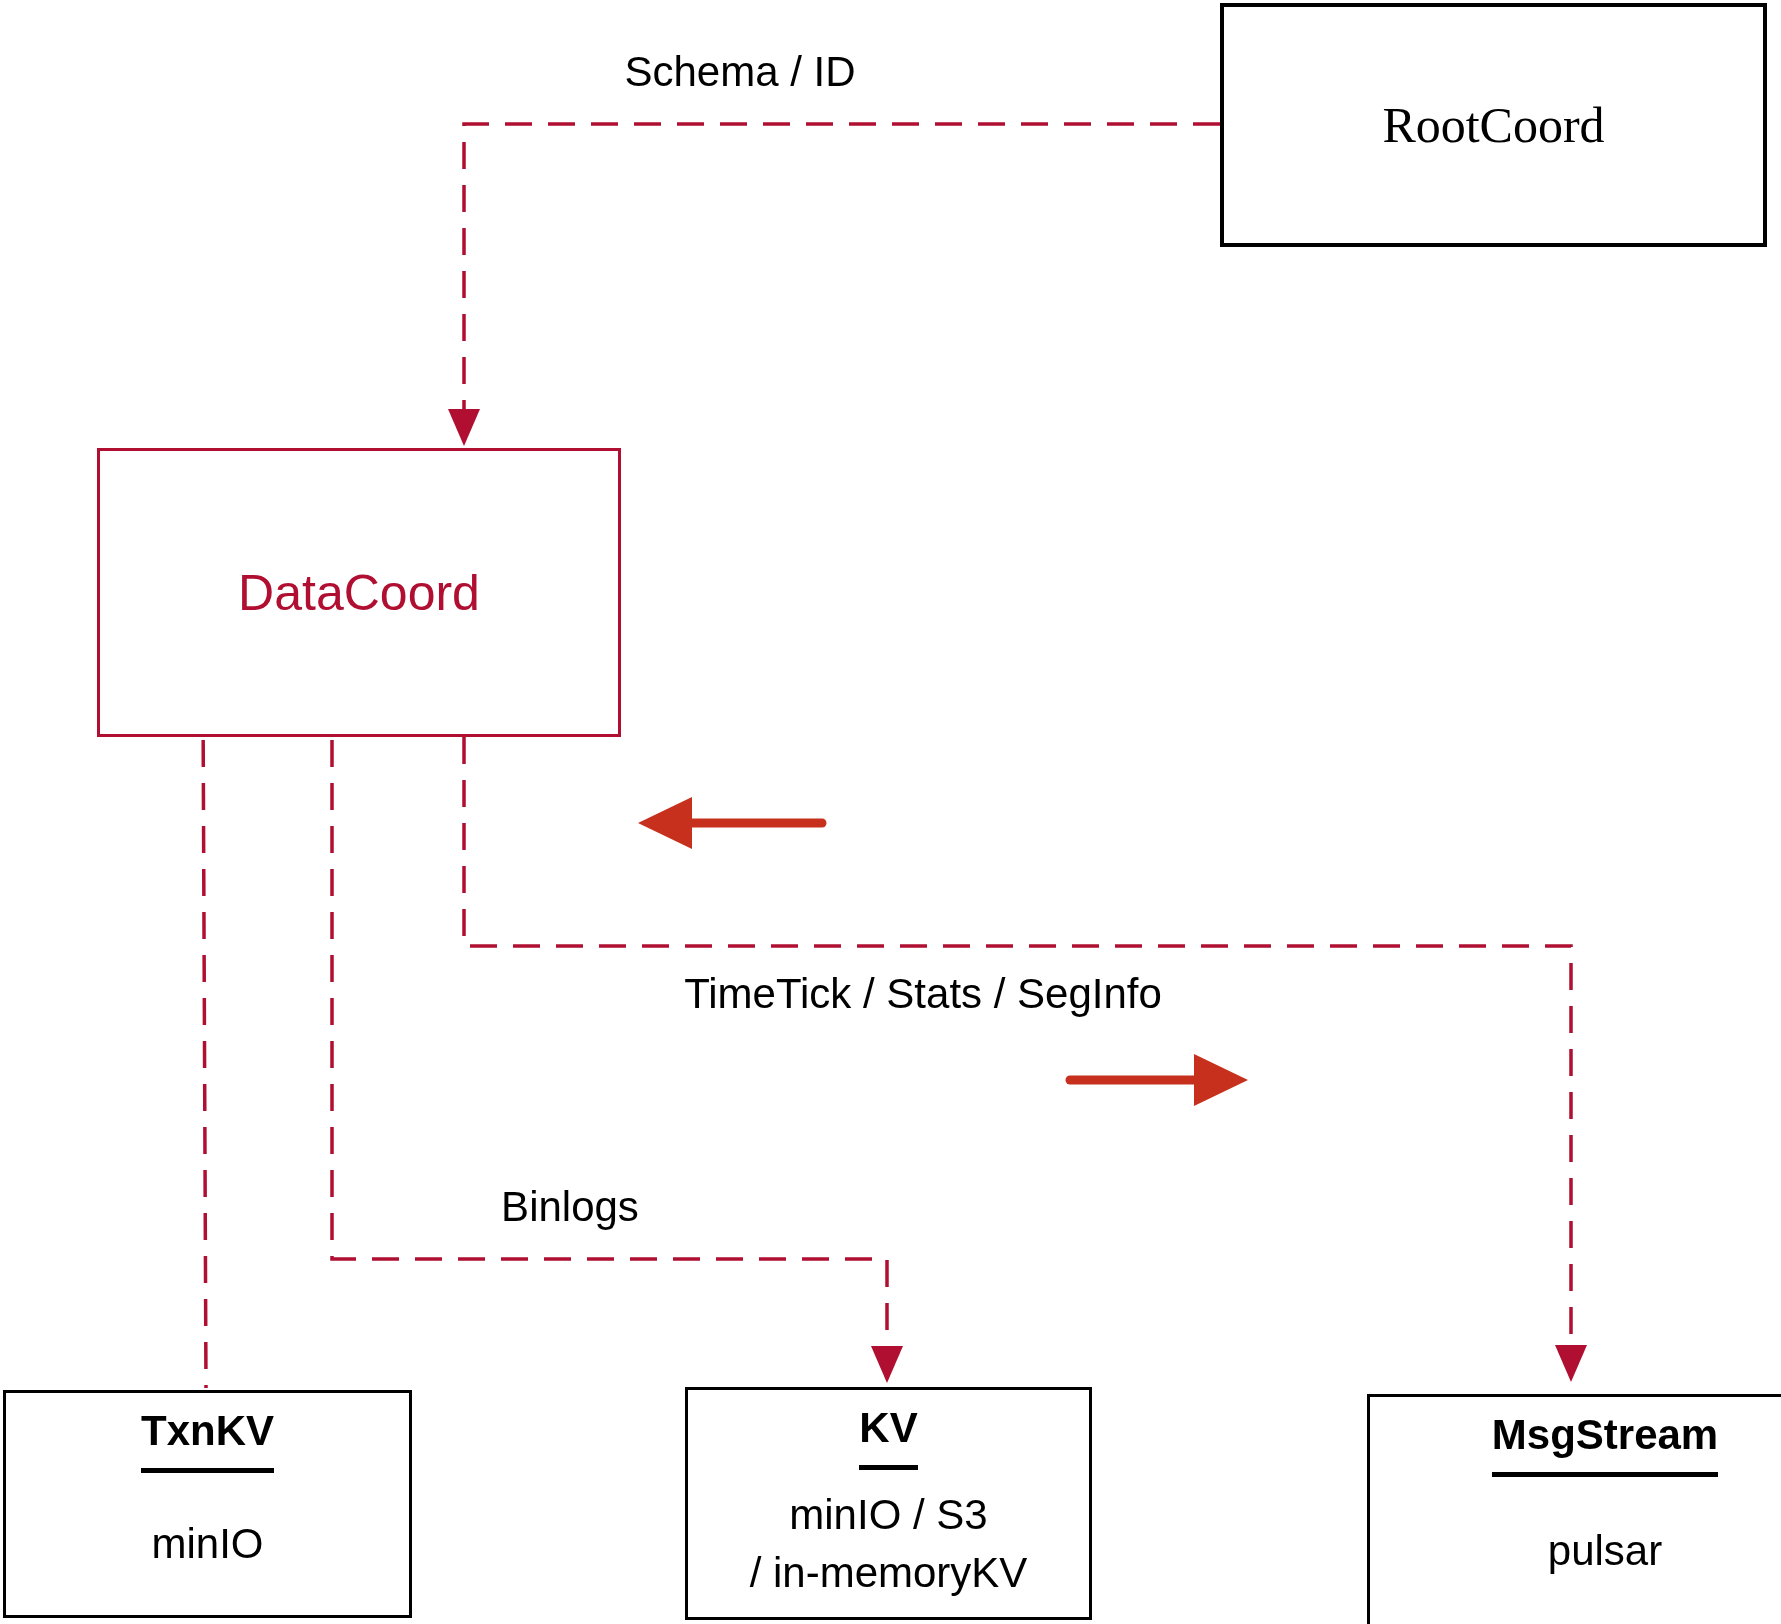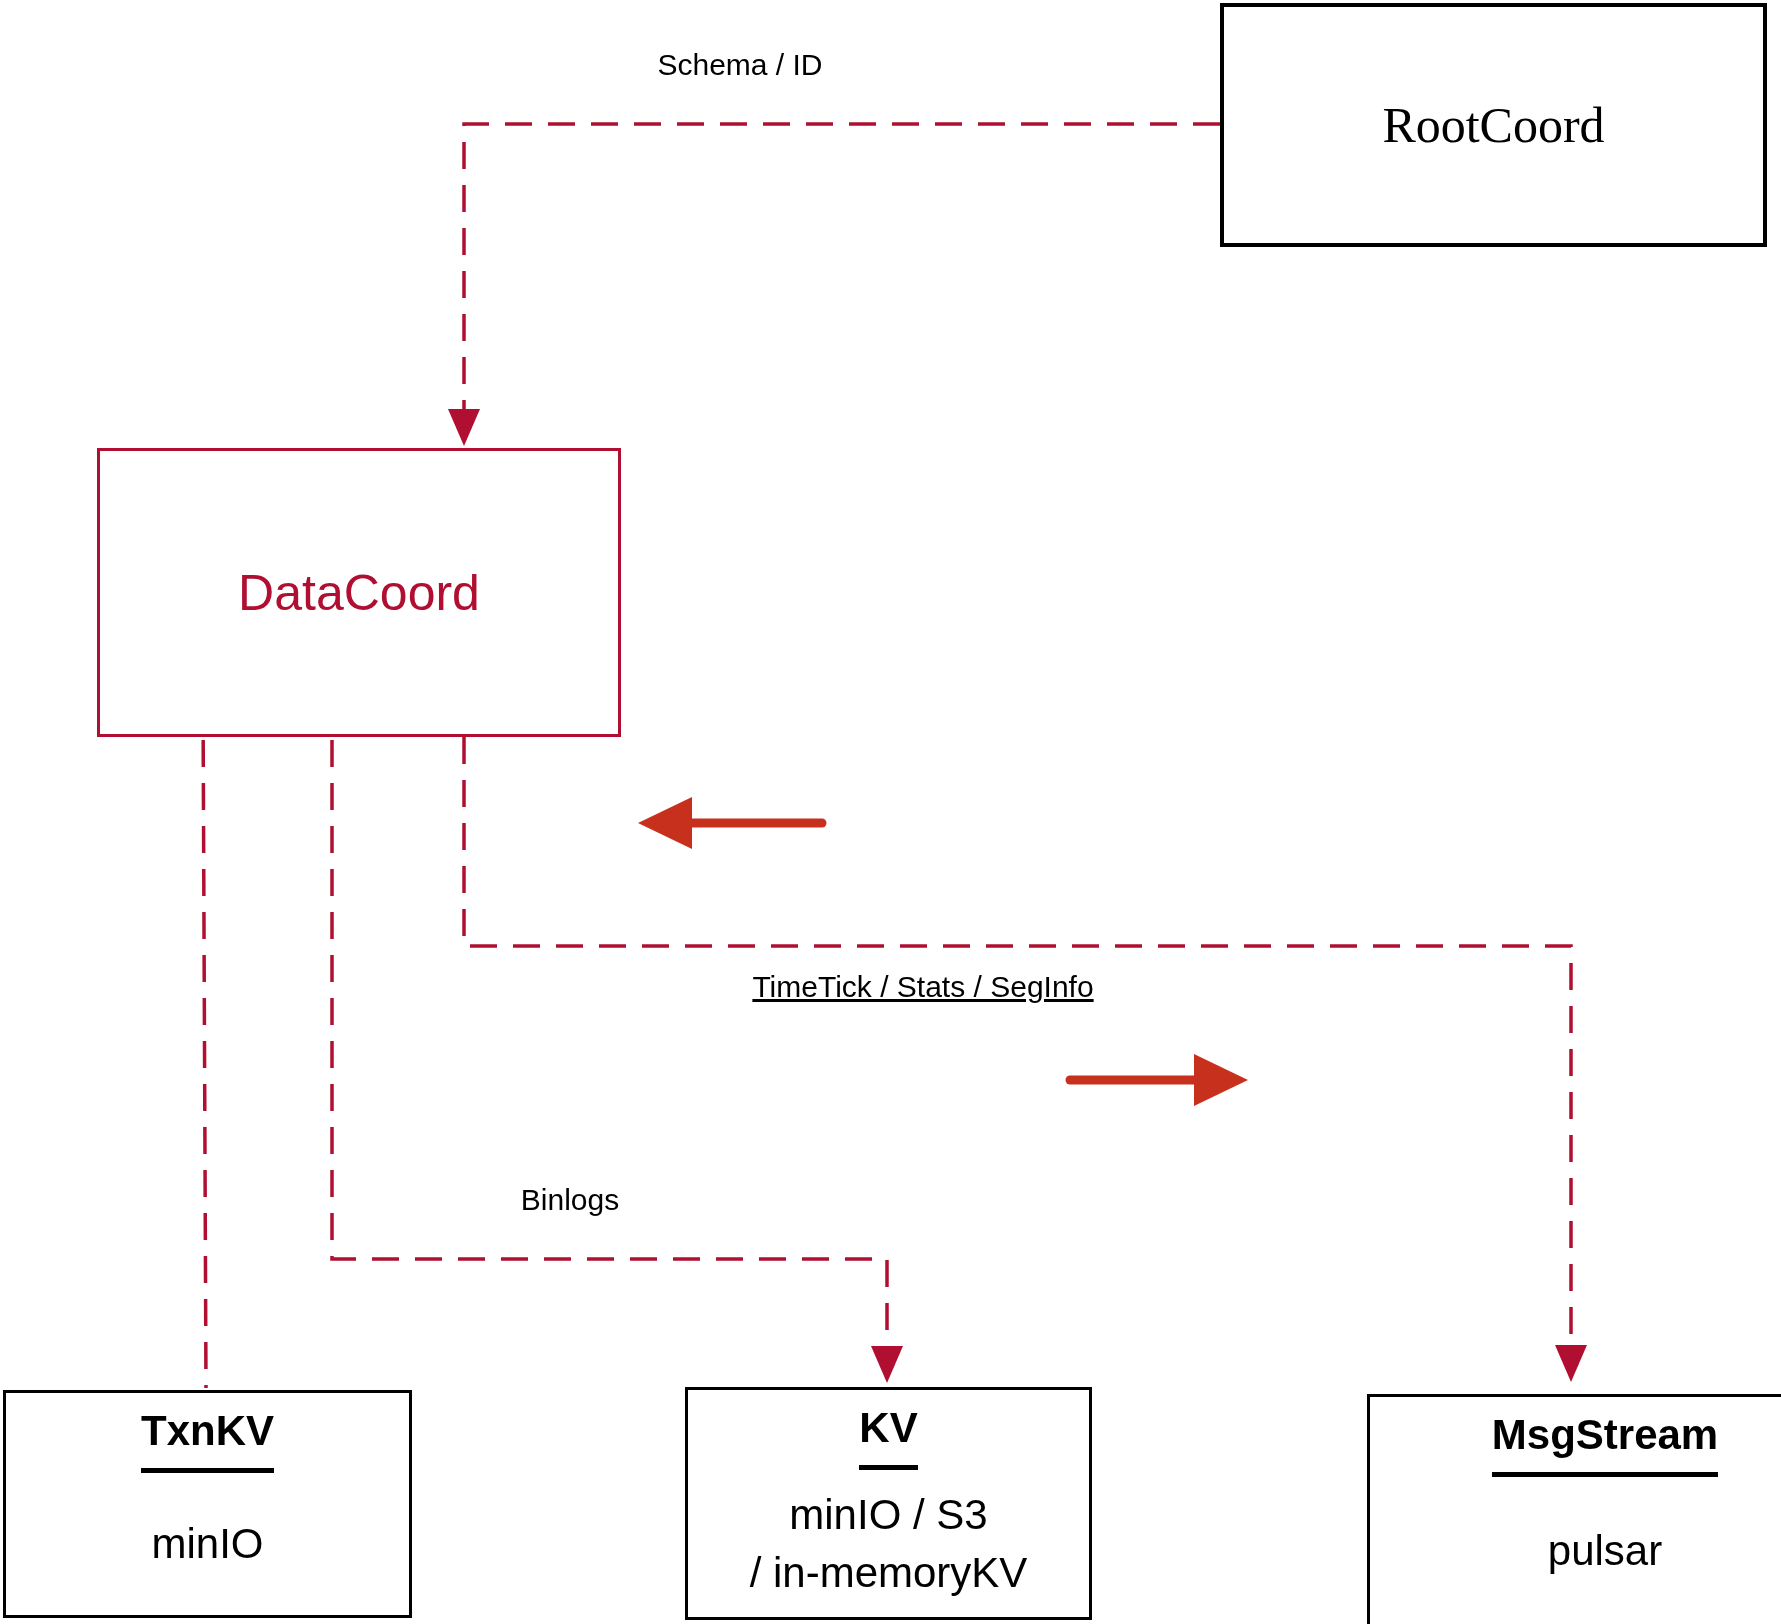--- a/index.html
+++ b/index.html
@@ -29,24 +29,24 @@
 
   
   .tnode{position:absolute;box-sizing:border-box;border:3px solid var(--border-black);background:var(--bg);display:flex;flex-direction:column;align-items:center;}
   .tnode .thead{box-sizing:border-box;height:80px;border-bottom:5px solid var(--border-black);display:flex;align-items:center;justify-content:center;font-weight:bold;font-size:42px;}
   .tnode .tbody{flex:1;display:flex;flex-direction:column;align-items:center;justify-content:center;font-size:42px;line-height:58px;}
   .txnkv{left:3px;top:1390px;width:409px;height:228px;}
   .kv{left:685px;top:1387px;width:407px;height:233px;}
   .msgstream{left:1367px;top:1386px;width:476px;height:234px;margin-top:8px;}
 
   
-  .edge-label{position:absolute;white-space:nowrap;font-size:30px;transform:translateX(-50%);color:var(--text-black);}
+  .edge-label{position:absolute;white-space:nowrap;font-size:42px;transform:translateX(-50%);color:var(--text-black);}
   .lbl-schema{left:740px;top:48px;}
   .lbl-dd{left:947px;top:878px;}
-  .lbl-tt{left:923px;top:970px;text-decoration:underline;}
+  .lbl-tt{left:923px;top:970px;}
   .lbl-binlogs{left:570px;top:1183px;}
 </style>
 </head>
 <body>
 
 <div class="canvas">
 
   <svg class="layer" viewBox="0 0 1781 1624" xmlns="http://www.w3.org/2000/svg">
 
     <path class="dash-line" d="M 1220 124 H 464 V 410"></path>

